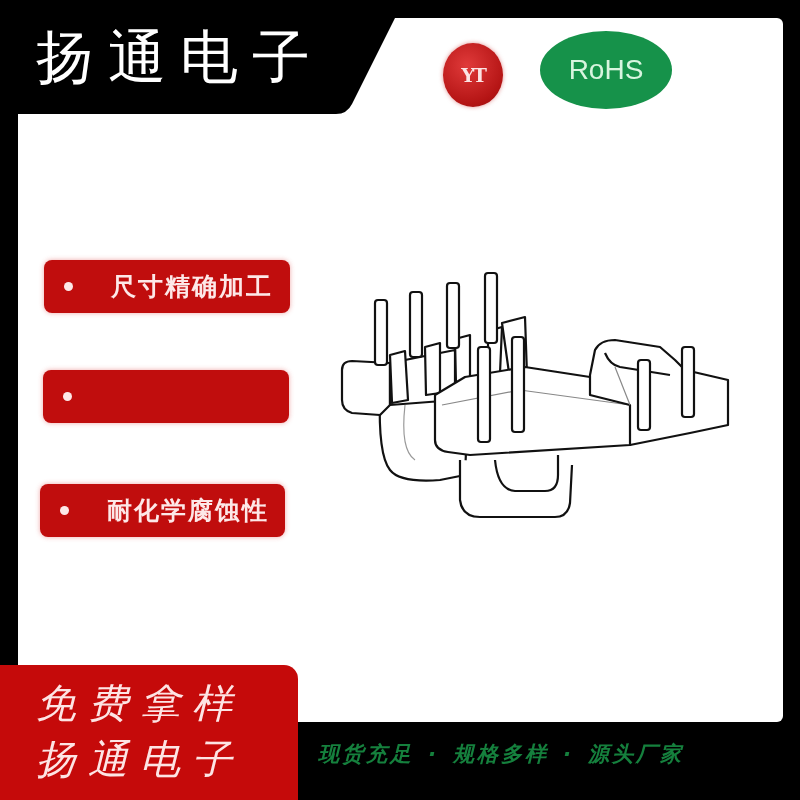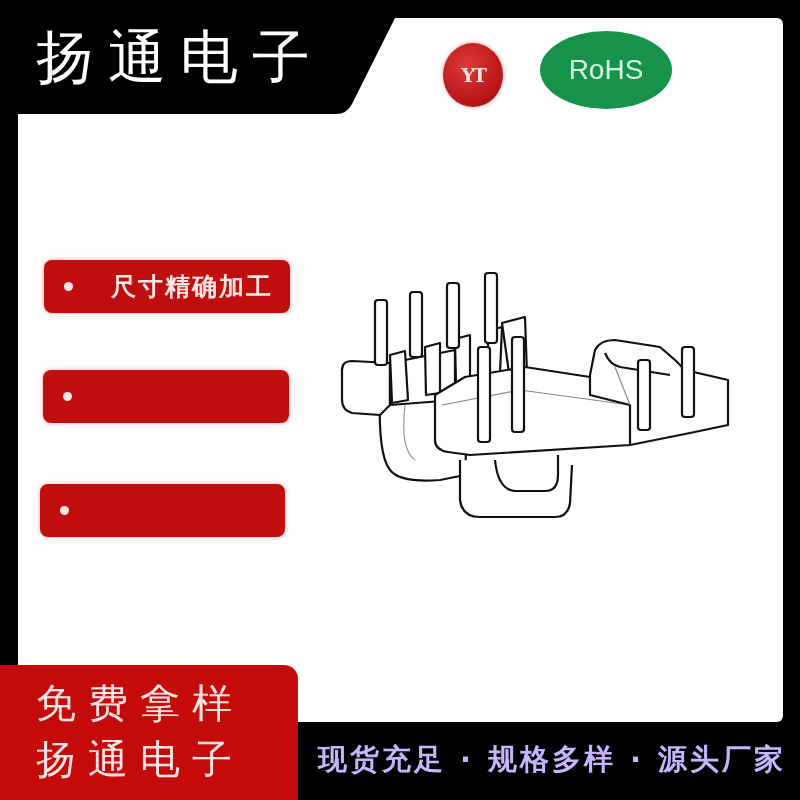--- a/index.html
+++ b/index.html
@@ -9,23 +9,23 @@
   .brand { position:absolute; left:36px; top:22px; font-size:58px; letter-spacing:14px; color:#fff; font-weight:normal; line-height:70px; white-space:nowrap; }
   .yt-logo { position:absolute; left:443px; top:43px; width:60px; height:64px; border-radius:50%;
     background:radial-gradient(circle at 40% 35%, #e03a3a, #b41414 70%, #8e0d0d); box-shadow:0 0 4px rgba(200,40,40,0.5);
     color:#fbe3e3; font-family:"DejaVu Serif", serif; font-weight:bold; font-size:19px; letter-spacing:-2px;
     display:flex; align-items:center; justify-content:center; }
   .rohs { position:absolute; left:540px; top:31px; width:132px; height:78px; border-radius:50%; background:#16924a;
     color:#d8f5df; font-family:"Liberation Sans", sans-serif; font-size:28px; display:flex; align-items:center; justify-content:center; }
   .feature { position:absolute; height:53px; background:#c00d0d; border-radius:8px; box-shadow:0 0 5px rgba(220,60,60,0.45);
     color:#fde8e8; font-size:25px; font-weight:bold; display:flex; align-items:center; padding-left:20px; box-sizing:border-box; letter-spacing:2px;gap:28px; }
   .feature .dot { width:9px; height:9px; border-radius:50%; background:#fde8e8; margin-right:10px; flex:none; }
-  .red-block { position:absolute; left:0; top:665px; width:298px; height:135px; background:#c50a0a; border-top-right-radius:14px; }
+  .red-block { position:absolute; left:0; top:665px; width:298px; height:135px; background:#c50a0a; border-top-right-radius:14px;font-style:italic; }
   .red-block .line { position:absolute; left:36px; font-size:40px; color:#fde4e4; letter-spacing:12px; white-space:nowrap; line-height:48px; }
-  .tagline { position:absolute; left:318px; top:740px; font-size:29px; color:#c4b5fd; white-space:nowrap; letter-spacing:3px; font-weight:bold; }
+  .tagline { position:absolute; left:318px; top:740px; font-size:21px; color:#15803d; white-space:nowrap; letter-spacing:3px; font-weight:bold;font-style:italic; }
   .tagline .sep { margin:0 14px; }
   .product { position:absolute; left:330px; top:255px; width:400px; height:275px; }
 </style>
 </head>
 <body>
 
 <div class="panel"></div>
 
 <svg class="header-band" viewBox="0 0 800 115" width="800" height="115">
   <path d="M0 0 H800 V18 H395 L352 104 Q347 114 336 114 H0 Z" fill="#000"></path>
@@ -37,20 +37,21 @@
 
 <div class="feature" style="left:44px;top:260px;width:246px;">
   <span class="dot"></span>
   <span>尺寸精确加工</span>
 </div>
 <div class="feature" style="left:43px;top:370px;width:246px;">
   <span class="dot"></span>
 </div>
 <div class="feature" style="left:40px;top:484px;width:245px;">
   <span class="dot"></span>
+  <span>耐化学腐蚀性</span>
 </div>
 
 <svg class="product" viewBox="0 0 400 275" fill="#fff" stroke="#111" stroke-width="2.2" stroke-linejoin="round">
 
   <path d="M50 140 Q48 200 60 215 Q70 228 110 225 L135 220 L138 150 Z" fill="#fff"></path>
   <path d="M75 150 Q70 195 85 205" fill="none" stroke="#999" stroke-width="1.2"></path>
 
   <path d="M130 205 L130 245 Q132 262 150 262 L225 262 Q238 262 240 248 L242 210" fill="#fff"></path>
   <path d="M165 205 Q168 235 185 236 L215 236 Q228 236 228 220 L228 200" fill="none"></path>
 

